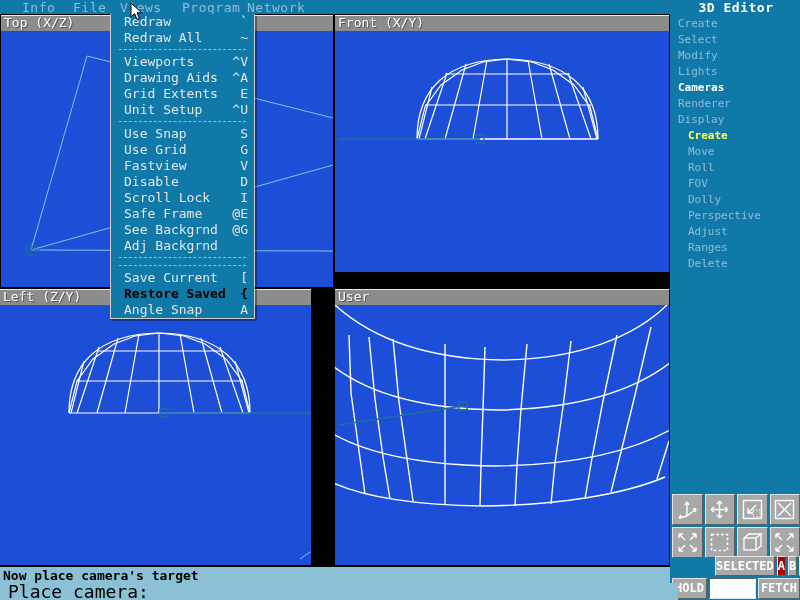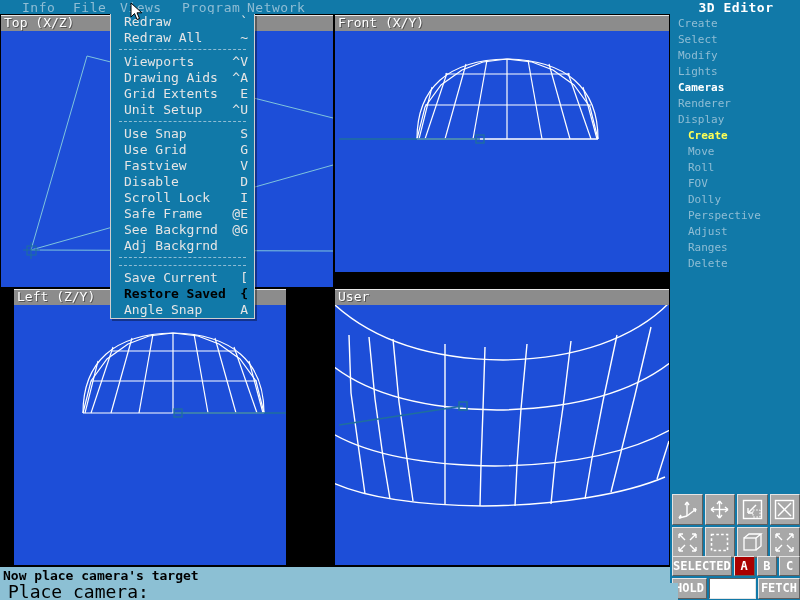--- a/index.html
+++ b/index.html
@@ -55,21 +55,21 @@
         border-left:1px solid #e4e4e4;border-right:1px solid #5e5e5e;
         border-bottom:1px solid #5e5e5e;display:flex;align-items:center;justify-content:center;}
   .ibtn svg{display:block;}
 
   
   #selrow{position:absolute;left:672px;top:556px;width:128px;display:flex;gap:2px;}
   .selbtn{height:18px;line-height:18px;background:#a8a8a8;color:#ffffff;
         font-size:12px;font-weight:bold;text-align:center;
         border-top:1px solid #e4e4e4;border-left:1px solid #e4e4e4;
         border-right:1px solid #5e5e5e;border-bottom:1px solid #5e5e5e;}
-  .selbtn.wide{flex:1;}
+  .selbtn.wide{flex:1;margin-left:43px;}
   .selbtn.sq{width:20px;}
   .selbtn.on{background:#aa0000;}
   #holdrow{position:absolute;left:672px;top:578px;width:128px;display:flex;gap:2px;}
   .hbtn{height:19px;line-height:19px;background:#a8a8a8;color:#ffffff;
         font-size:12px;font-weight:bold;text-align:center;padding:0 2px;
         border-top:1px solid #e4e4e4;border-left:1px solid #e4e4e4;
         border-right:1px solid #5e5e5e;border-bottom:1px solid #5e5e5e;}
   #holdfield{flex:1;height:19px;background:#ffffff;
         border-top:1px solid #5e5e5e;border-left:1px solid #5e5e5e;
         border-right:1px solid #e4e4e4;border-bottom:1px solid #e4e4e4;}
@@ -141,21 +141,21 @@
         </g>
         <g stroke="#1f6f9e" stroke-width="1.3" fill="none">
           <path d="M4,124 L145,124"></path>
           <rect x="141" y="120" width="8" height="8"></rect>
         </g>
       </svg>
       <div class="tbar" style="width:334px"></div>
       <div class="title">Front (X/Y)</div>
     </div>
 
-    <div class="vp" style="left:14px;top:275px;width:272px;height:276px;">
+    <div class="vp" style="left:0;top:275px;width:311px;height:276px;">
       <svg width="332" height="276" viewBox="0 0 332 276">
         <g stroke="#ffffff" stroke-width="1.2" fill="none">
           <path d="M69,124 C69,73 100,45 159,44 C218,45 250,73 250,124"></path>
           <path d="M69,124 L250,124"></path>
           <path d="M77,92 L243,92"></path>
           <path d="M97,62 L222,62"></path>
           <path d="M159,44 L159,124"></path>
           <path d="M139,45 L125,124"></path>
           <path d="M180,45 L194,124"></path>
           <path d="M118,49 L97,124"></path>

